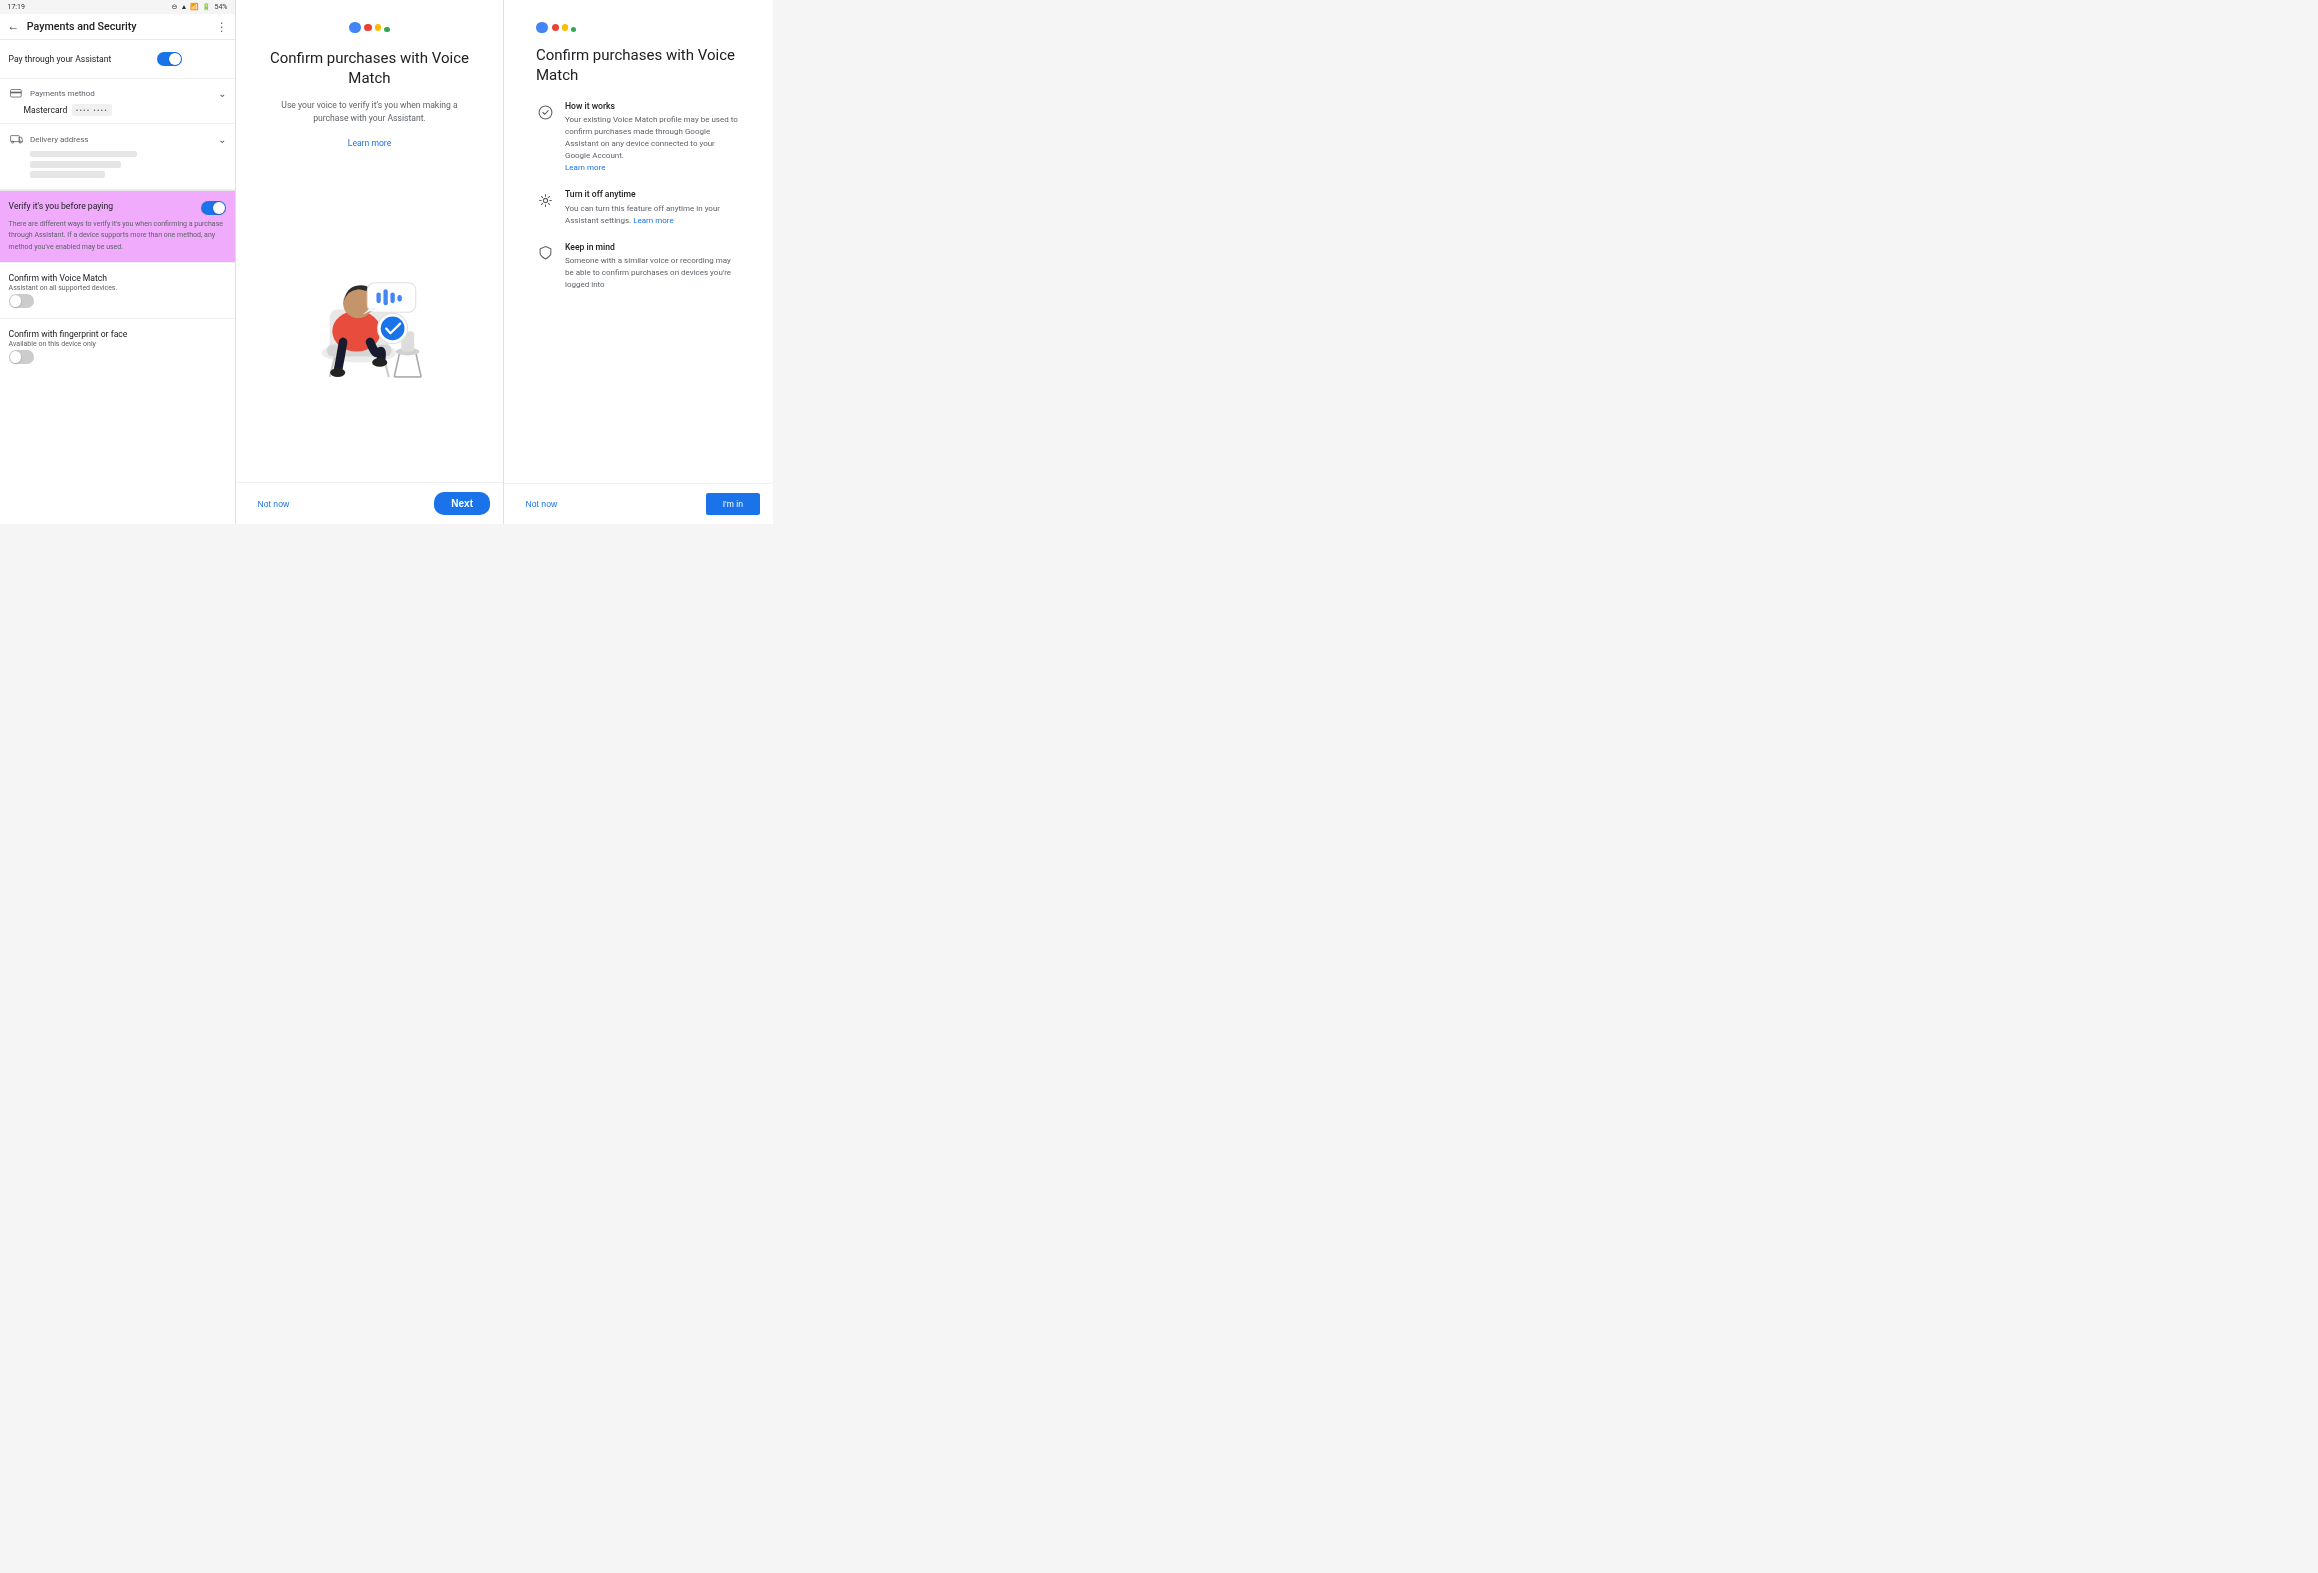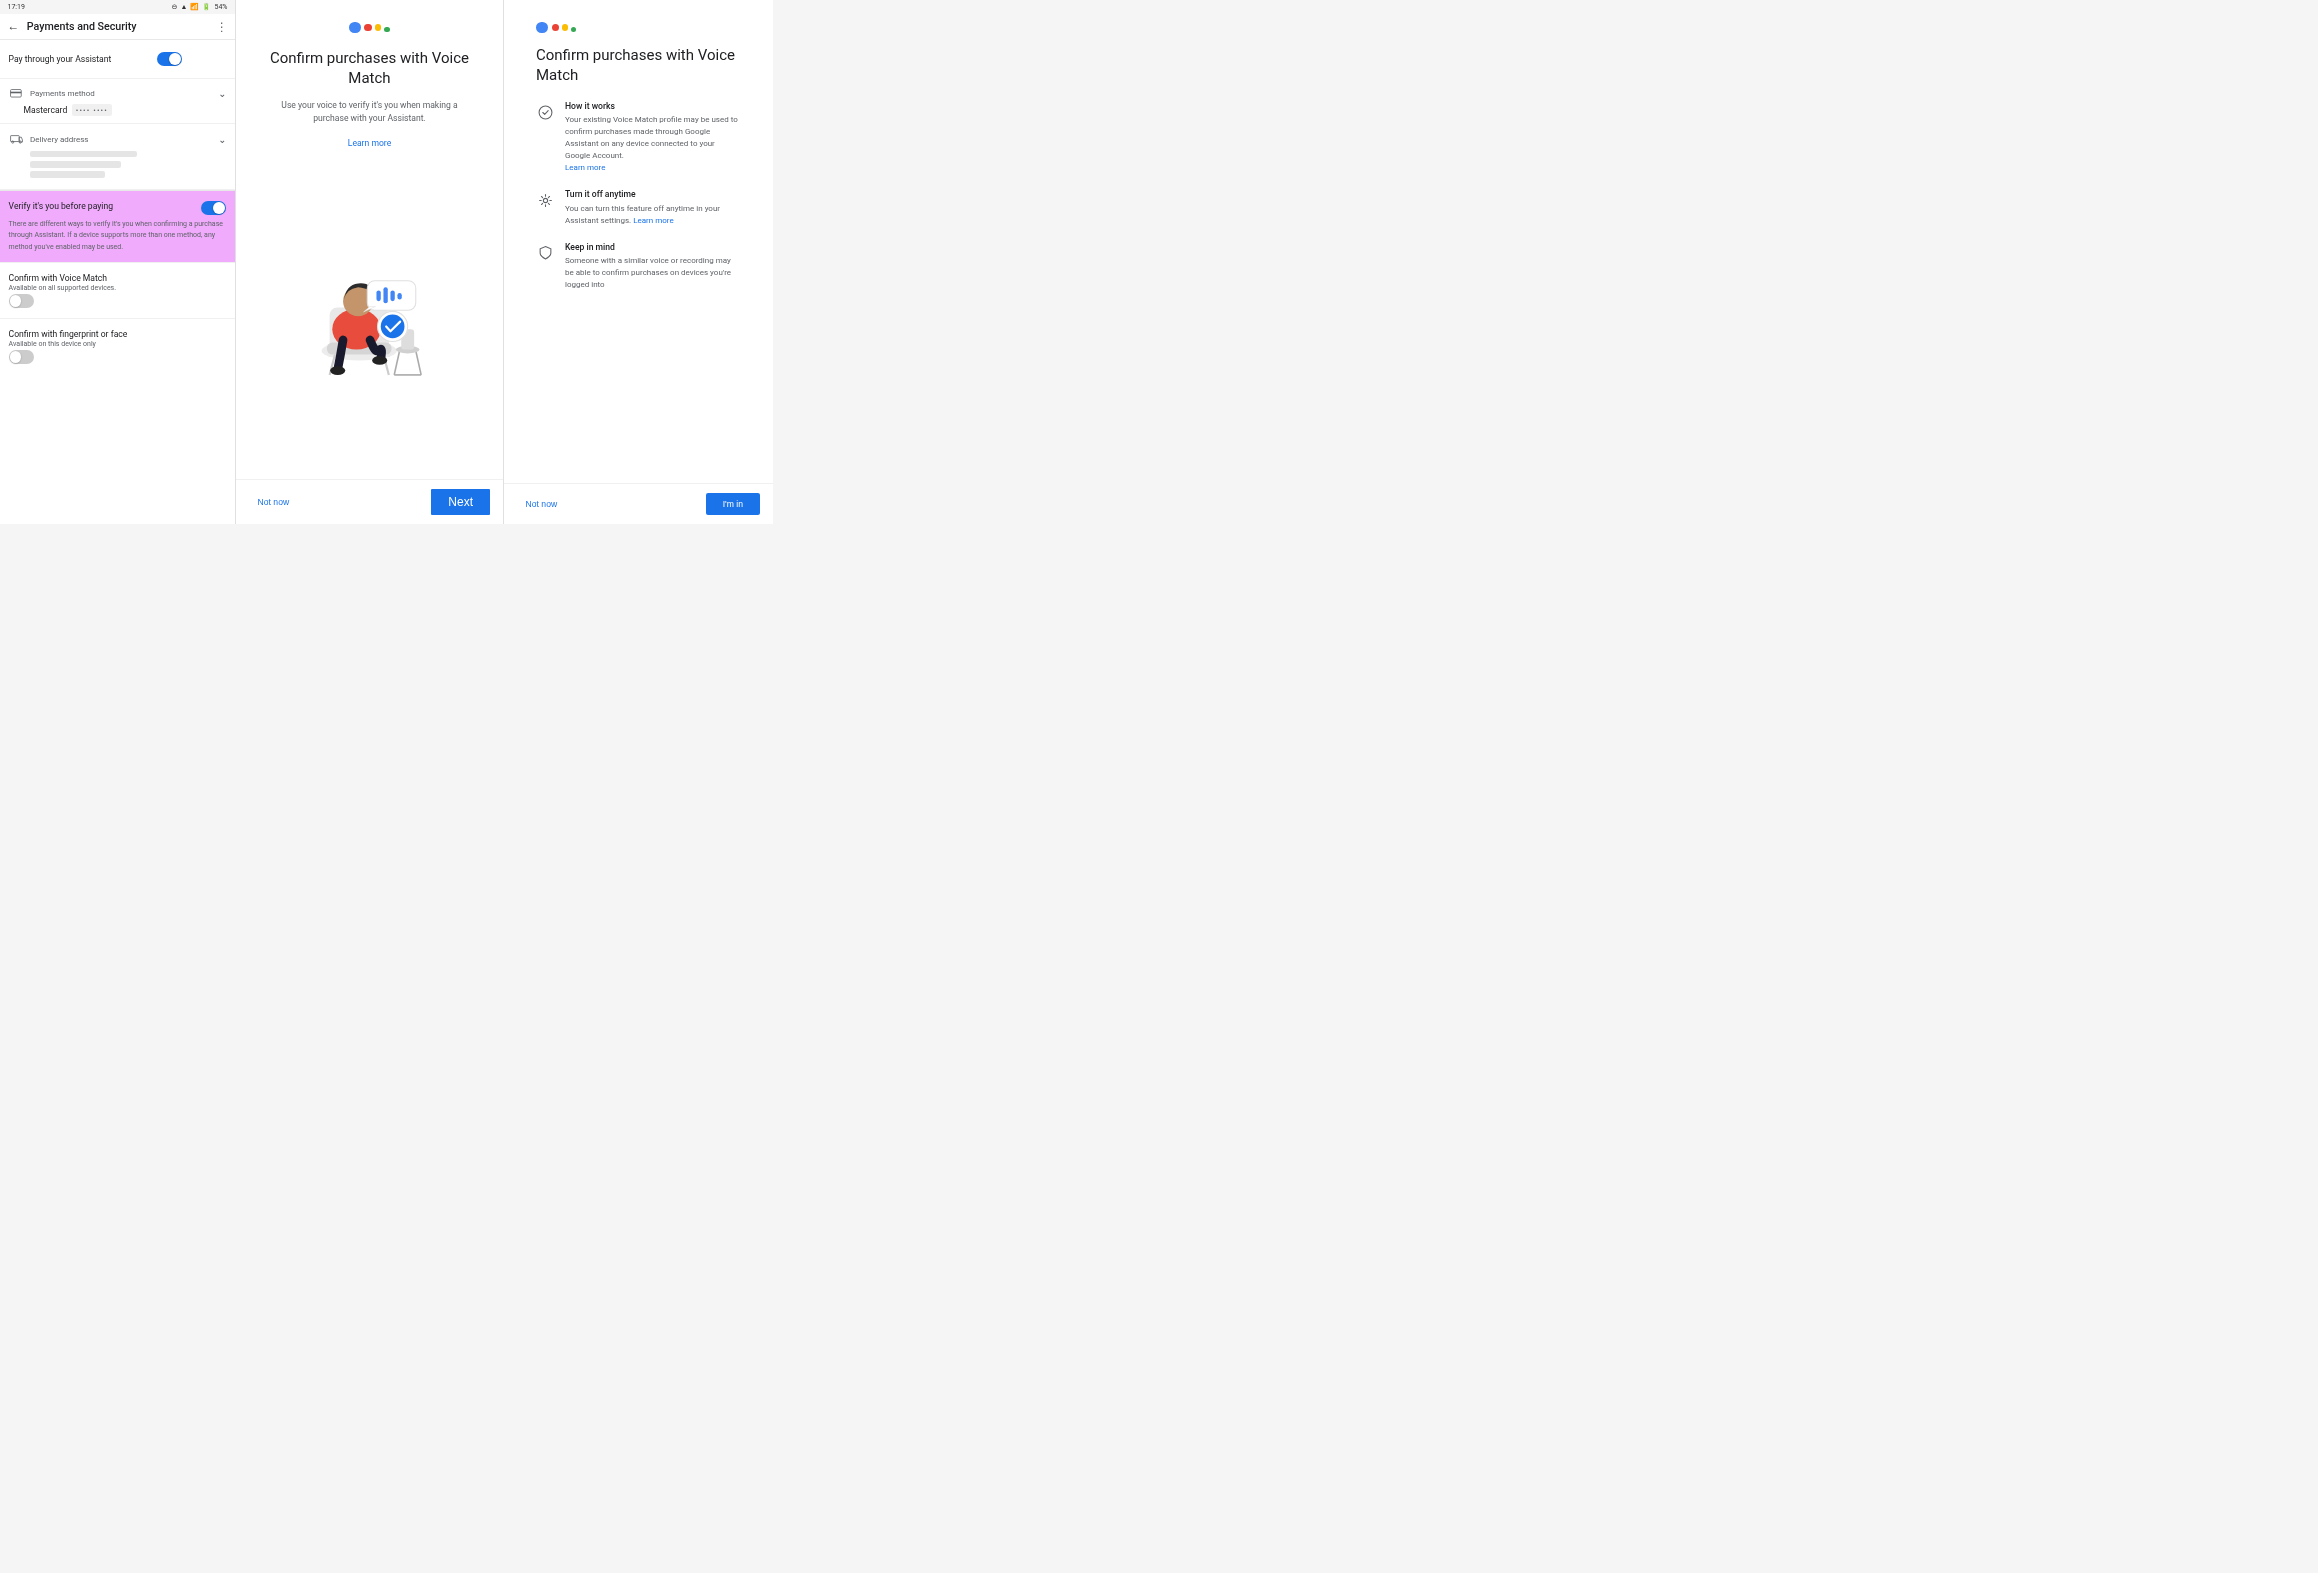--- a/index.html
+++ b/index.html
@@ -334,24 +334,24 @@
       font-size: 8.6px;
       cursor: pointer;
       padding: 5.4px 8.6px;
       font-weight: 500;
     }
 
     .next-btn {
       background: #1a73e8;
       color: #fff;
       border: none;
-      border-radius: 1px;
+      border-radius: 10px;
       padding: 6.4px 17px;
-      font-size: 12px;
-      font-weight: 400;
+      font-size: 10px;
+      font-weight: 700;
       cursor: pointer;
     }
 
     
     .right-panel {
       flex: 1;
       background: #fff;
       display: flex;
       flex-direction: column;
     }
@@ -513,21 +513,21 @@
       <div class="verify-top">
         <span class="verify-label">Verify it's you before paying</span>
         <div class="toggle on"></div>
       </div>
       <span class="verify-desc">There are different ways to verify it's you when confirming a purchase through Assistant. If a device supports more than one method, any method you've enabled may be used.</span>
     </div>
 
     <div class="biometric-item">
       <div class="setting-label-block">
         <span class="setting-label">Confirm with Voice Match</span>
-        <span class="setting-sublabel">Available on all supported devices.</span>
+        <span class="setting-sublabel">Assistant on all supported devices.</span>
       </div>
       <div class="toggle off"></div>
     </div>
 
     <div class="biometric-item">
       <div class="setting-label-block">
         <span class="setting-label">Confirm with fingerprint or face</span>
         <span class="setting-sublabel">Available on this device only</span>
       </div>
       <div class="toggle off"></div>

